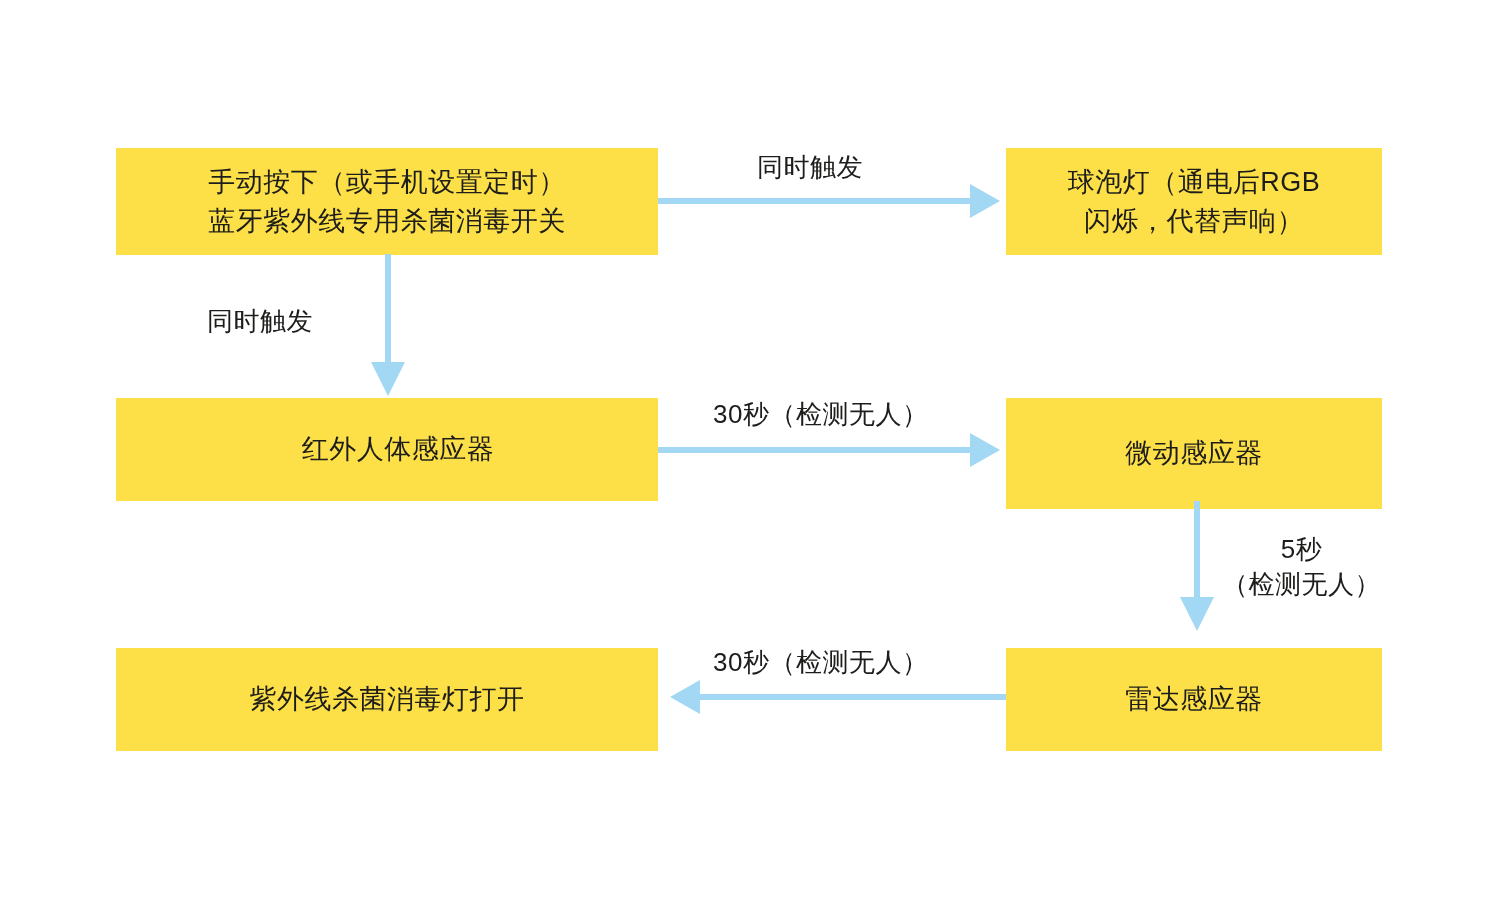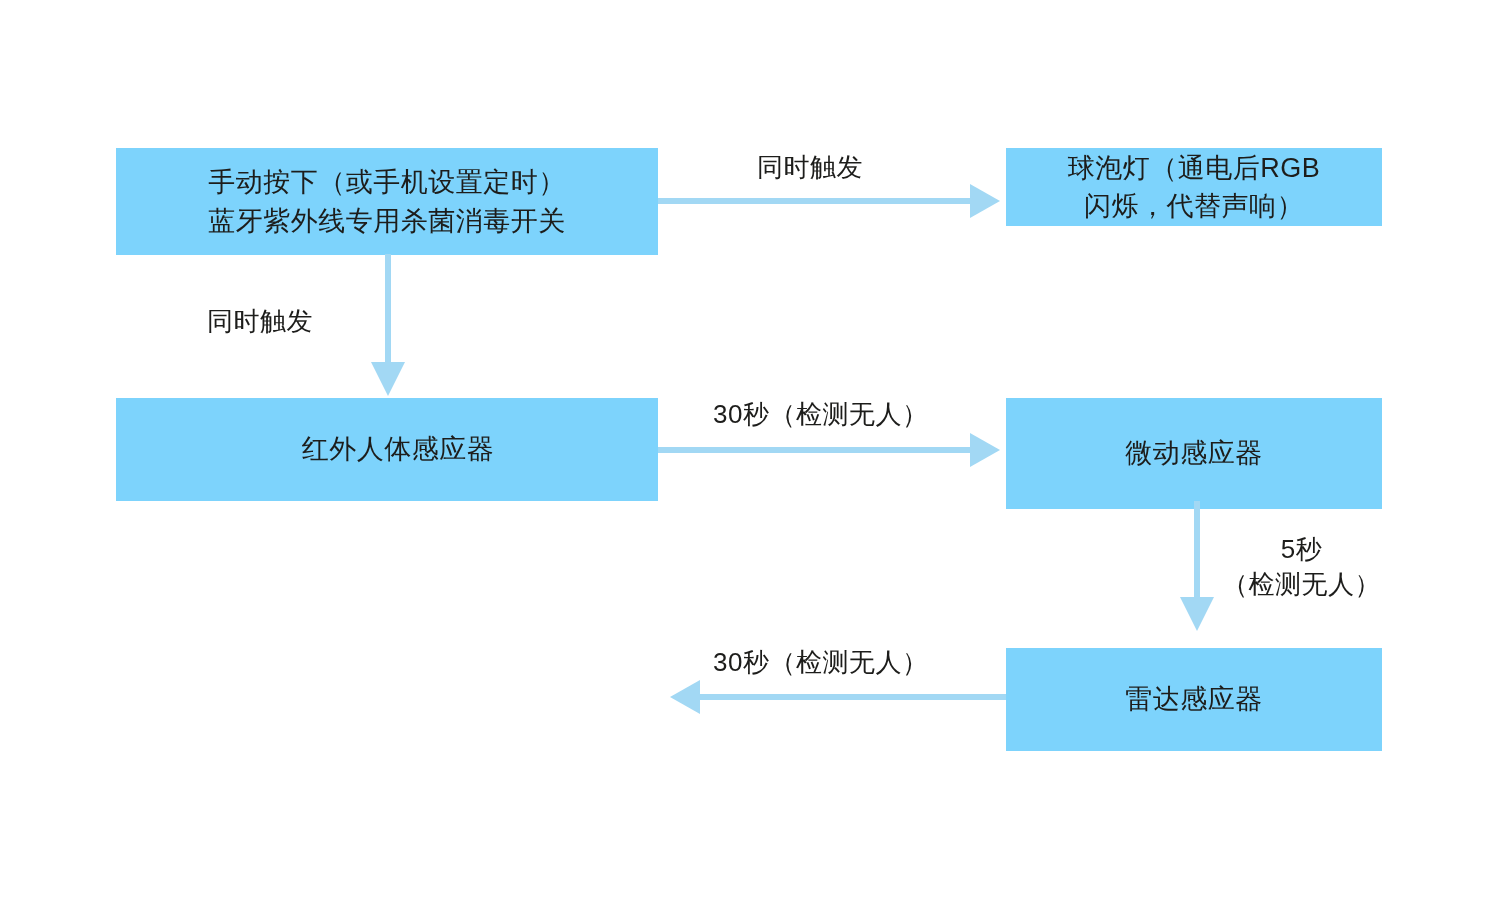--- a/index.html
+++ b/index.html
@@ -12,36 +12,36 @@
   }
   #canvas {
     position: relative;
     width: 1500px;
     height: 898px;
     background: #ffffff;
     overflow: hidden;
   }
   .node {
     position: absolute;
-    background: #7dd3fc;
+    background: #fde047;
     display: flex;
     align-items: center;
     justify-content: center;
     text-align: center;
     color: #1d1d1b;
     font-size: 27px;
     line-height: 1.42;
     letter-spacing: 0.5px;
     white-space: pre-line;
     box-sizing: border-box;
     padding: 4px 10px;
   }
   
   #node-switch   { left: 116px; top: 148px;  width: 542px; height: 107px; }
-  #node-bulb     { left: 1006px; top: 148px; width: 376px; height: 78px; }
+  #node-bulb     { left: 1006px; top: 148px; width: 376px; height: 107px; }
   
   #node-pir      { left: 116px; top: 398px;  width: 542px; height: 103px; padding-left: 32px; }
   #node-micro    { left: 1006px; top: 398px; width: 376px; height: 111px; }
   
   #node-uvlamp   { left: 116px; top: 648px;  width: 542px; height: 103px; }
   #node-radar    { left: 1006px; top: 648px; width: 376px; height: 103px; font-family: Liberation Serif, serif; }
   .h-line {
     position: absolute;
     height: 6px;
     background: #a2d8f4;
@@ -114,20 +114,21 @@
   <div class="node" id="node-switch">手动按下（或手机设置定时）
 蓝牙紫外线专用杀菌消毒开关</div>
 
   <div class="node" id="node-bulb">球泡灯（通电后RGB
 闪烁，代替声响）</div>
 
   <div class="node" id="node-pir">红外人体感应器</div>
 
   <div class="node" id="node-micro">微动感应器</div>
 
+  <div class="node" id="node-uvlamp">紫外线杀菌消毒灯打开</div>
 
   <div class="node" id="node-radar">雷达感应器</div>
 
   <div class="h-line" id="a1-line"></div>
   <div class="head-right" id="a1-head"></div>
   <div class="edge-label" id="a1-label">同时触发</div>
 
   <div class="v-line" id="a2-line"></div>
   <div class="head-down" id="a2-head"></div>
   <div class="edge-label" id="a2-label">同时触发</div>

